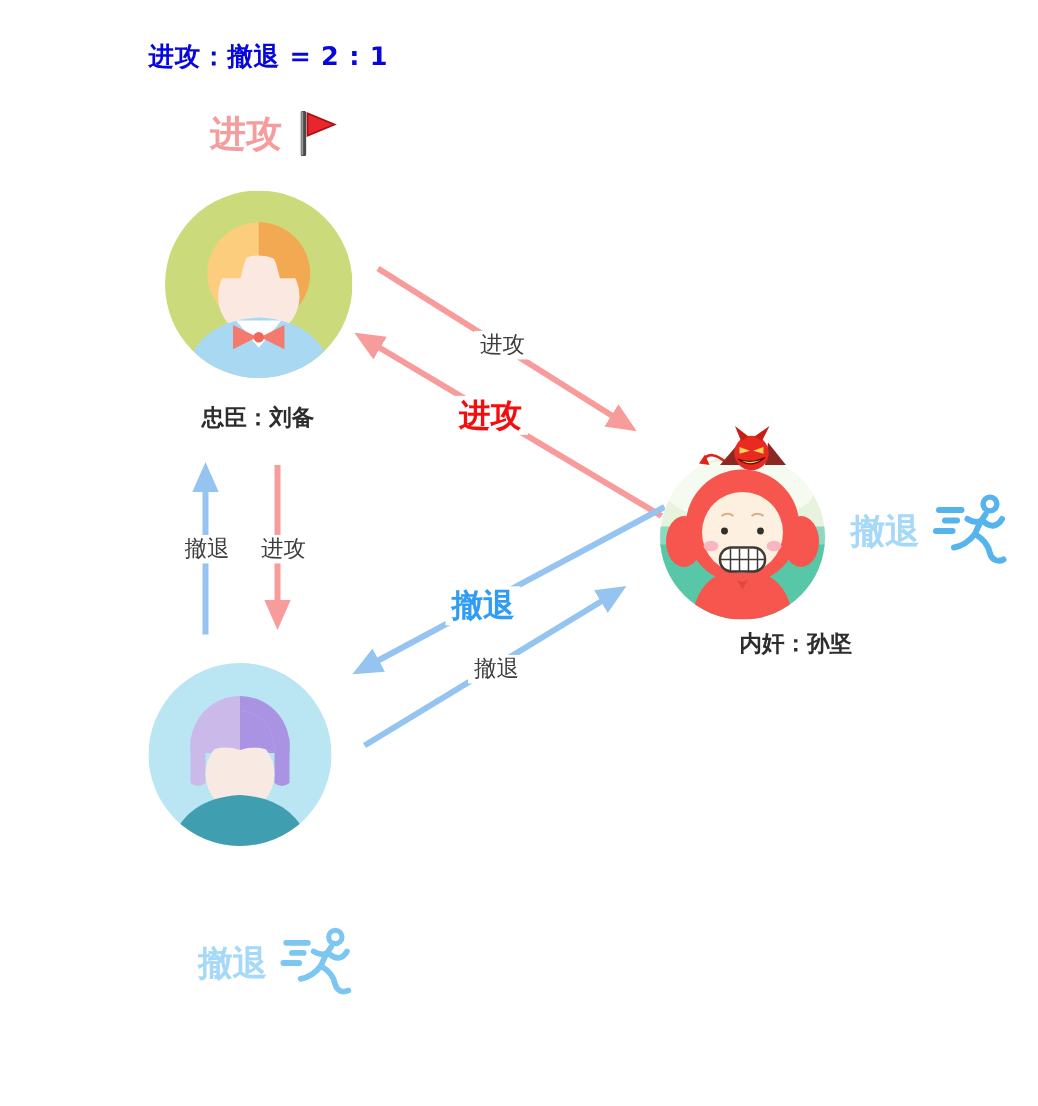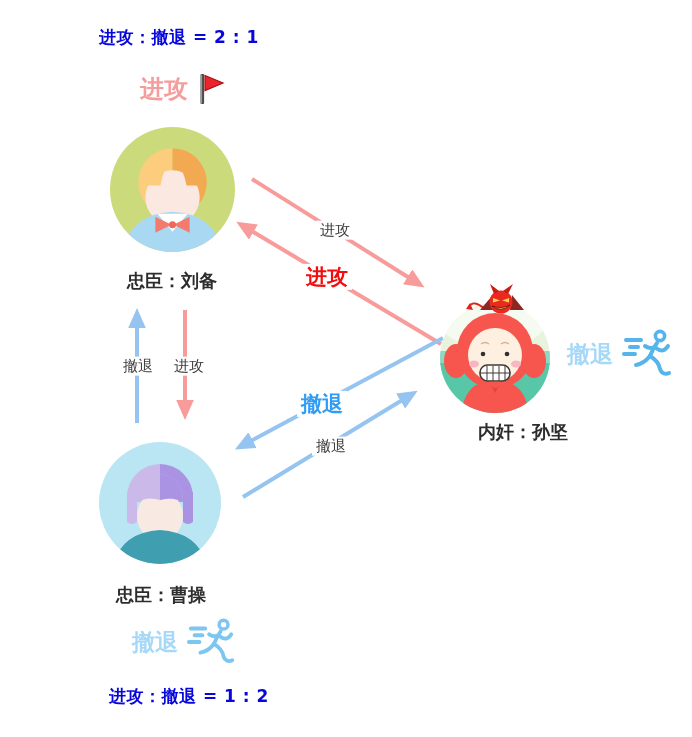--- a/index.html
+++ b/index.html
@@ -18,21 +18,21 @@
   }
   
   .soft-title{
     position:absolute;display:flex;align-items:center;gap:7px;
     font-weight:bold;font-size:24px;white-space:nowrap;z-index:2;
   }
   .soft-title.attack{color:#f59c9c;}
   .soft-title.retreat{color:#a6d8f7;font-size:23px;}
   
   .node-label{
-    position:absolute;font-weight:bold;font-size:18px;color:#2d2d2d;
+    position:absolute;font-weight:bold;font-size:15px;color:#2d2d2d;
     text-align:center;white-space:nowrap;z-index:2;
   }
   
   .edge-label{
     position:absolute;transform:translate(-50%,-50%);
     background:#ffffff;padding:0 4px;font-size:15px;color:#3d3d3d;
     white-space:nowrap;z-index:3;line-height:1.25;
   }
   .edge-label.strong-attack{font-weight:bold;font-size:21px;color:#f30d0d;}
   .edge-label.strong-retreat{font-weight:bold;font-size:21px;color:#2f9cf5;}
@@ -111,21 +111,20 @@
       <path d="M61,22 A33,33 0 0 1 94,55 L94,80 Q89,84 84,80 L84,55 L61,55 Z" fill="#ab93e3"></path>
       <rect x="28" y="50" width="33" height="10" fill="#cab9e9"></rect>
       <rect x="61" y="50" width="33" height="10" fill="#ab93e3"></rect>
       <ellipse cx="61" cy="74" rx="23" ry="25" fill="#f8e9e3"></ellipse>
       <path d="M38,60 Q40,34 61,32 Q84,34 84,60 Q73,54 61,58 Q49,54 38,60 Z" fill="#cab9e9"></path>
       <path d="M61,32 Q84,34 84,60 Q73,54 61,58 Z" fill="#ab93e3"></path>
       <path d="M47,91 L75,91 L70,100 L52,100 Z" fill="#c9ccd3"></path>
       <path d="M14,122 Q24,90 61,88 Q98,90 108,122 Z" fill="#3f9fb0"></path>
     </g>
   </svg>
-  <div class="node-label" style="left:96px;top:583px;width:130px;">忠臣：曹操</div>
 
   <svg class="avatar" style="left:435px;top:283px;" width="120" height="130" viewBox="0 0 120 130">
     <defs>
         <clipPath id="sjClip">
           <circle cx="60" cy="75" r="55"></circle>
         </clipPath>
       </defs>
     <g clip-path="url(#sjClip)">
       <rect width="120" height="130" fill="#e7f3dd"></rect>
       <ellipse cx="58" cy="44" rx="50" ry="20" fill="#f6fbf1"></ellipse>
@@ -188,21 +187,20 @@
         <path d="M3,27 h11"></path>
       <circle cx="39" cy="9" r="4.6" stroke-width="3.6"></circle>
       <path d="M36,16 C33,20 31,24 29,29"></path>
       <path d="M34,20 C30,22 27,21 24,19"></path>
       <path d="M35,21 C40,25 44,24 47,19"></path>
       <path d="M29,29 C34,32 38,36 39,42 C40,46 44,48 48,46"></path>
       <path d="M29,29 C25,34 21,37 15,38"></path>
     </svg>
   </div>
 
-  <div class="ratio" style="left:109px;top:685px;">进攻：撤退 = 1 : 2</div>
 
   <div class="edge-label" style="left:335px;top:230px;">进攻</div>
   <div class="edge-label strong-attack" style="left:327px;top:277px;">进攻</div>
   <div class="edge-label" style="left:189px;top:366px;">进攻</div>
   <div class="edge-label" style="left:138px;top:366px;">撤退</div>
   <div class="edge-label strong-retreat" style="left:322px;top:404px;">撤退</div>
   <div class="edge-label" style="left:331px;top:446px;">撤退</div>
 
 </div>
 

